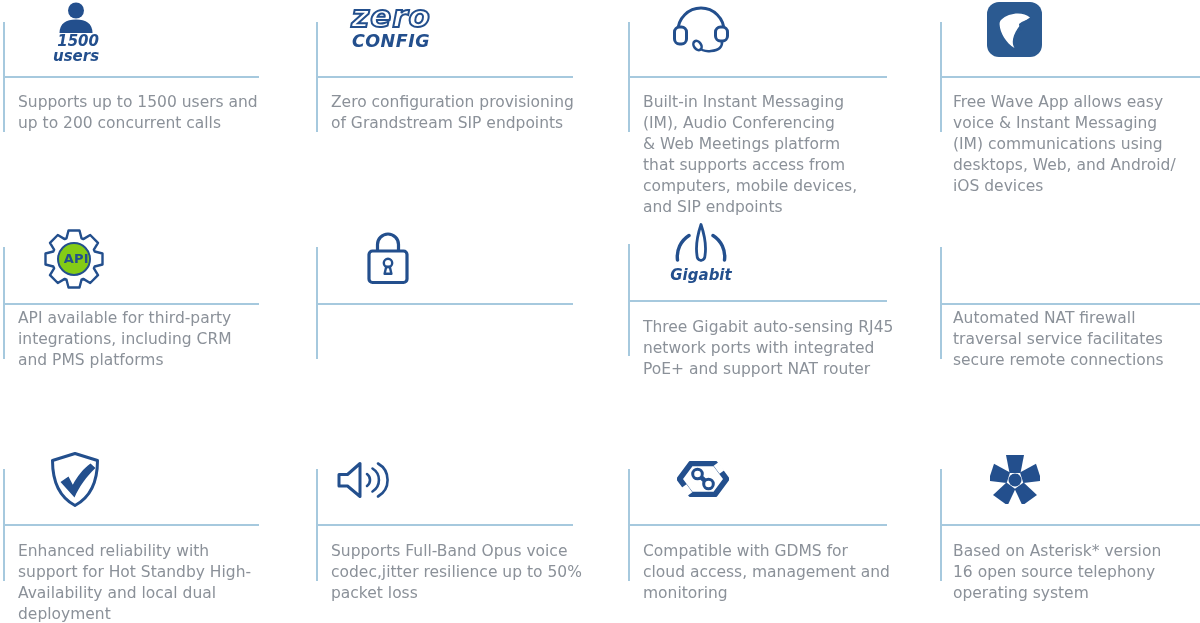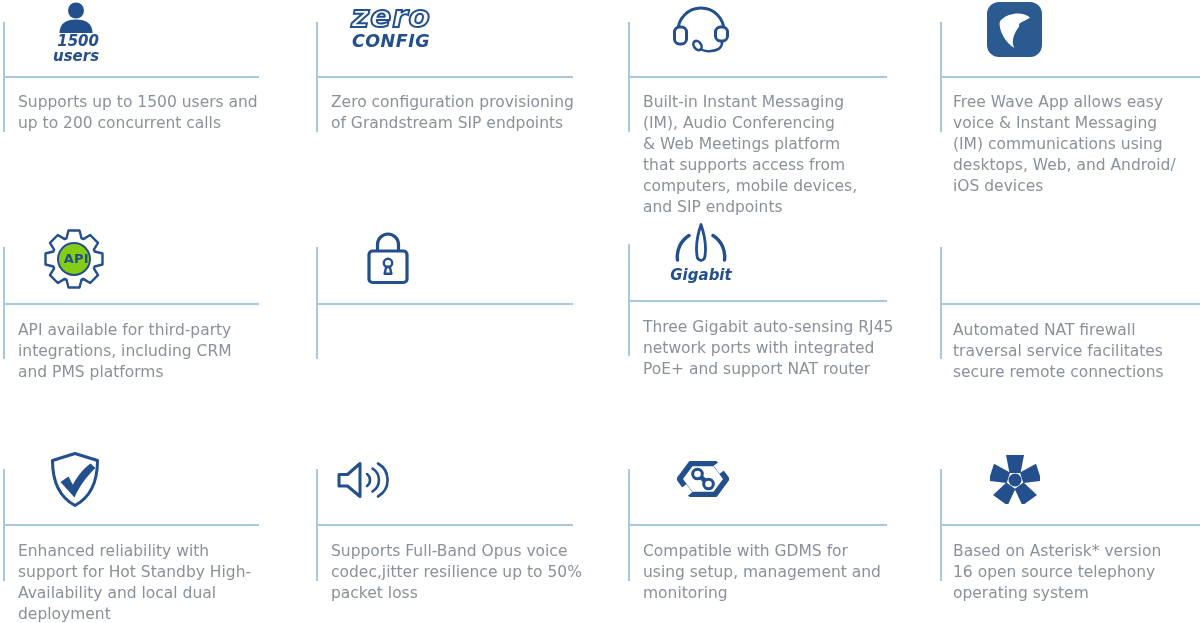--- a/index.html
+++ b/index.html
@@ -9,21 +9,21 @@
     --wave:#2b5a91;
   }
   html,body{margin:0;padding:0;background:#fff;}
   #stage{position:relative;width:1200px;height:623px;background:#fff;overflow:hidden;
          font-family:"DejaVu Sans","Liberation Sans",sans-serif;}
   .cell{position:absolute;top:0;width:312px;height:441px;}
   .col1{left:3px}.col2{left:316px}.col3{left:628px}.col4{left:940px}
   .vline{position:absolute;left:0;width:2px;background:var(--line);}
   .rule{position:absolute;left:0;height:2px;background:var(--line);}
   .row1 .vline{top:22px;height:110px}.row1 .rule{top:76px}.row1 .desc{top:92px}
-  .row2 .vline{top:247px;height:112px}.row2 .rule{top:303px}.row2 .desc{top:320px}
+  .row2 .vline{top:247px;height:112px}.row2 .rule{top:303px}.row2 .desc{top:308px}
   .row3 .vline{top:469px;height:112px}.row3 .rule{top:524px}.row3 .desc{top:541px}
   .f7 .rule{top:300px}.f7 .vline{top:244px}.f7 .desc{top:317px}
   .col1 .rule{width:256px}.col2 .rule{width:257px}.col3 .rule{width:259px}.col4 .rule{width:260px}
   .desc{position:absolute;left:15px;width:285px;font-size:15.5px;line-height:21px;
         color:var(--gray);white-space:pre-line;}
   .col4 .desc{left:13px}
   .icon{position:absolute;}
   svg{display:block}
   
   .f1 .icon{left:50px;top:2px;width:46px;text-align:center}
@@ -210,21 +210,21 @@
       <svg width="52" height="36" viewBox="0 0 52 36">
         <polygon points="14,2.5 38,2.5 49.5,18 38,33.5 14,33.5 2.5,18" fill="none" stroke="#234f8d" stroke-width="5.5" stroke-linejoin="round"></polygon>
         <rect x="37" y="4" width="10" height="6" transform="rotate(54 42 7)" fill="#fff"></rect>
         <rect x="5" y="26" width="10" height="6" transform="rotate(54 10 29)" fill="#fff"></rect>
         <line x1="20.5" y1="13" x2="31.5" y2="23" stroke="#234f8d" stroke-width="4.5"></line>
         <circle cx="20.5" cy="13" r="4.8" fill="#fff" stroke="#234f8d" stroke-width="3"></circle>
         <circle cx="31.5" cy="23" r="4.8" fill="#fff" stroke="#234f8d" stroke-width="3"></circle>
       </svg>
     </div>
     <div class="desc">Compatible with GDMS for
-using setup, management and
+cloud access, management and
 monitoring</div>
   </div>
 
   <div class="cell col4 row3 f12">
     <div class="vline"></div>
     <div class="rule"></div>
     <div class="icon">
       <svg width="50" height="50" viewBox="0 0 50 50">
         <g transform="translate(25,26)" fill="#234f8d">
           <polygon points="-5.5,-7 5.5,-7 9,-25 -9,-25" transform="rotate(0)"></polygon>

